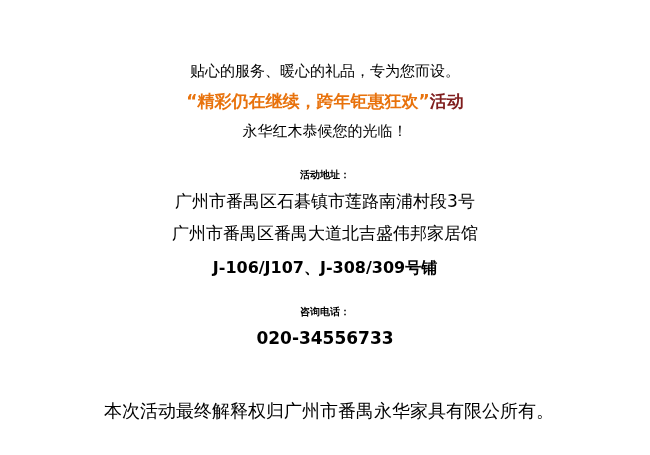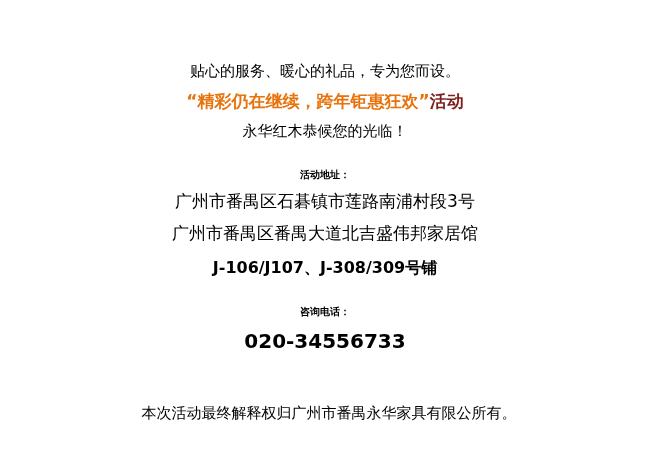--- a/index.html
+++ b/index.html
@@ -64,26 +64,26 @@
     font-size: 17px;
     font-weight: normal;
     margin-top: 7px;
   }
   .shop {
     font-size: 16px;
     font-weight: bold;
     margin-top: 9px;
   }
   .phone {
-    font-size: 20px;
+    font-size: 17px;
     font-weight: bold;
     margin-top: 7px;
   }
   .footer {
-    font-size: 15px;
+    font-size: 18px;
     margin-top: 10px;
     padding-left: 8px;
   }
 </style>
 </head>
 <body>
 
 <div class="page">
 
   <div class="line intro-1">贴心的服务、暖心的礼品，专为您而设。</div>

